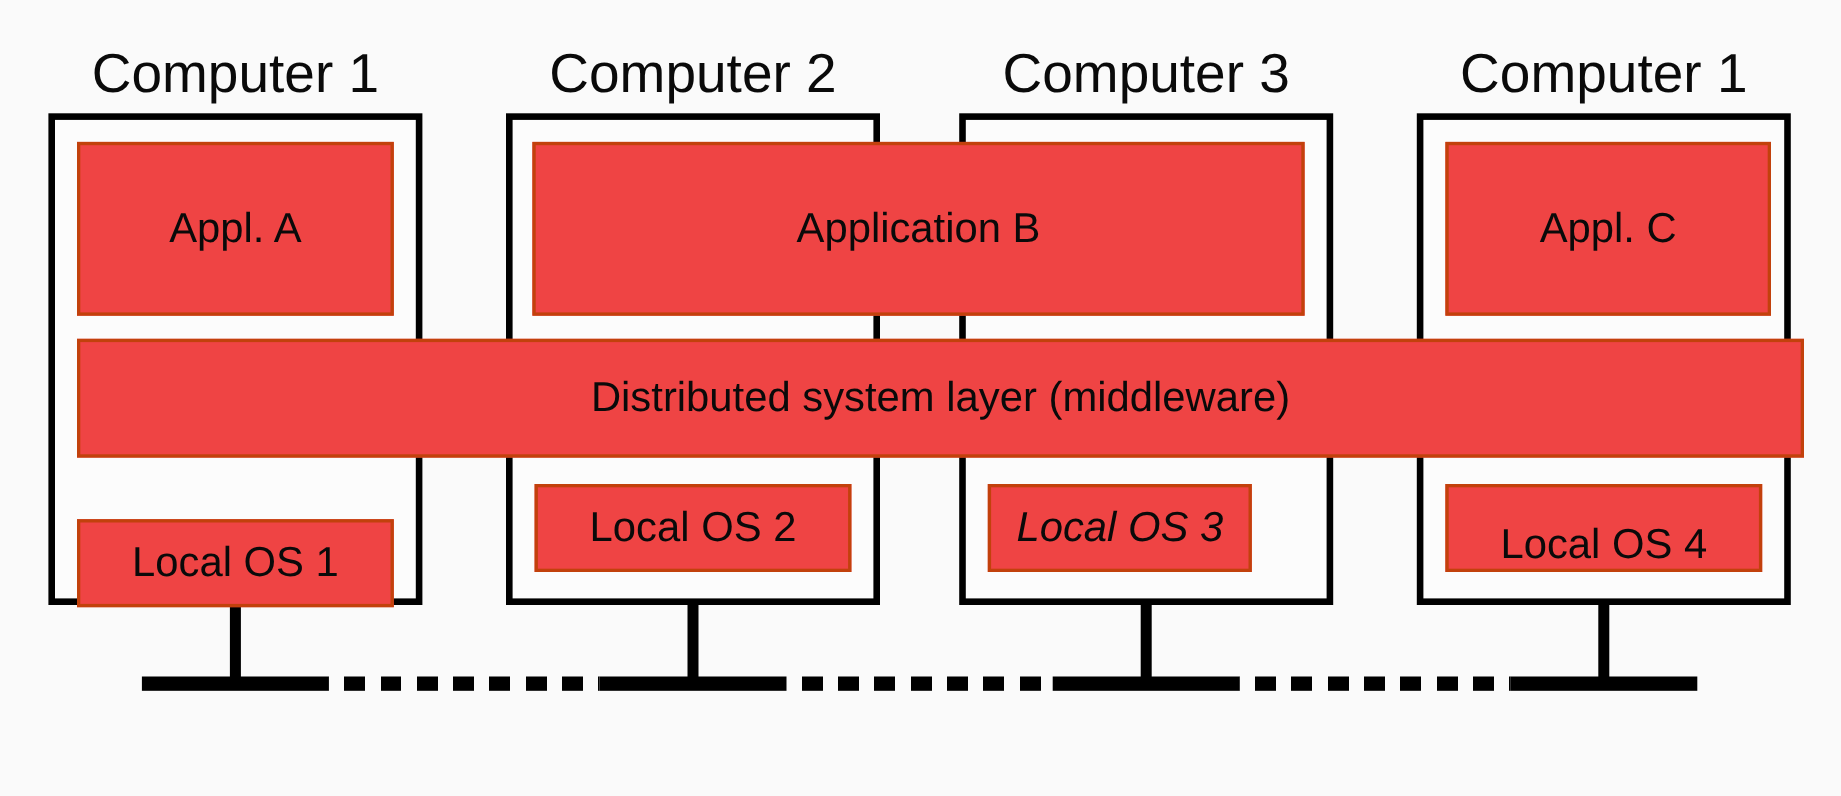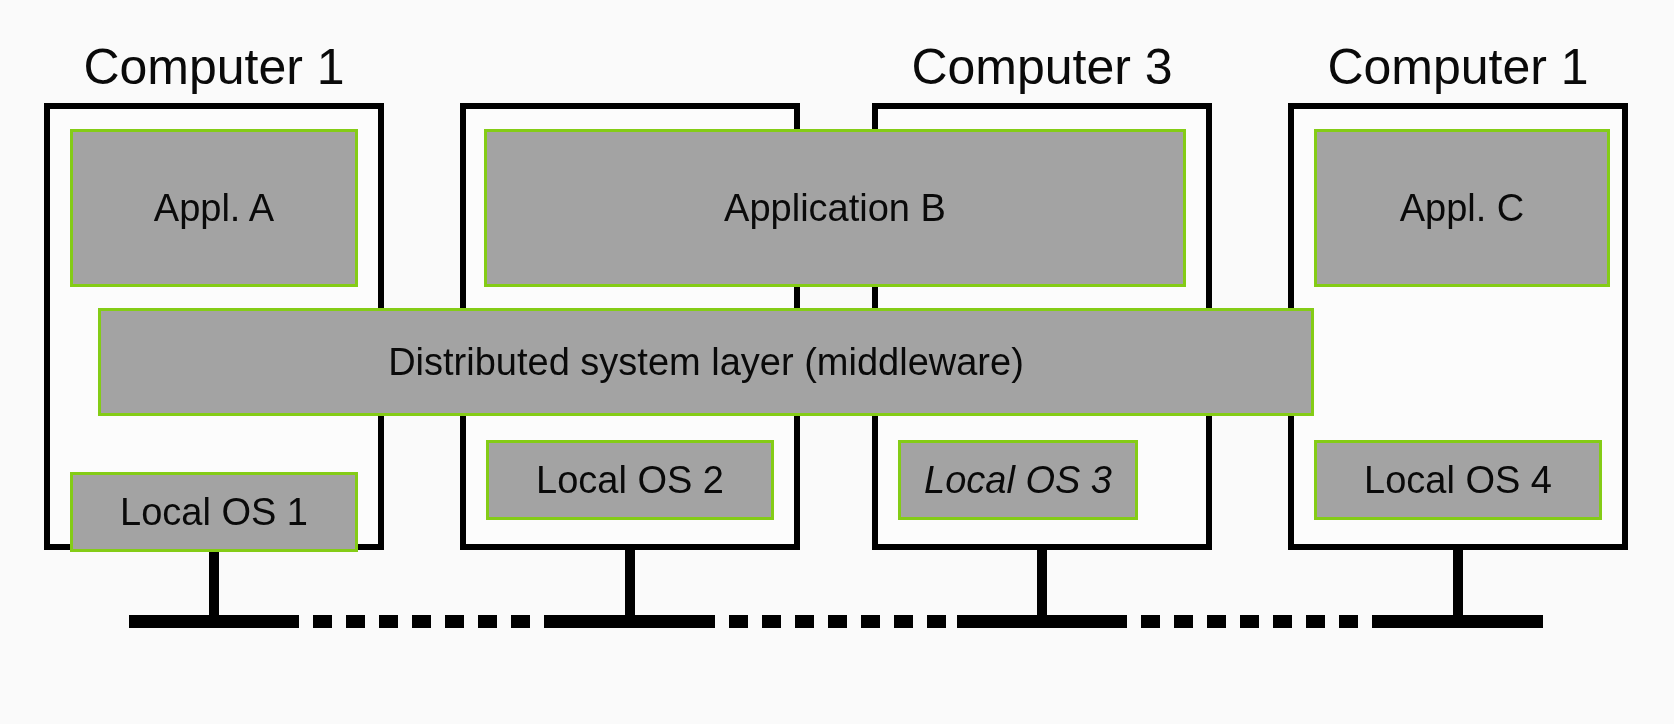--- a/index.html
+++ b/index.html
@@ -15,26 +15,26 @@
 
   .toplabel {
     position:absolute; top:44px; width:340px; height:46px;
     text-align:center; font-size:50px; line-height:46px; white-space:nowrap;
   }
   .computer {
     position:absolute; top:103px; width:340px; height:447px;
     border:6px solid var(--line); background:#fcfcfc; z-index:1;
   }
   .thinbox {
-    position:absolute; border:3px solid #84cc16; background:#a3a3a3;
+    position:absolute; border:3px solid #c2410c; background:#ef4444;
     display:flex; align-items:center; justify-content:center;
     font-size:38px; white-space:nowrap; z-index:2;
   }
   .appbox   { top:129px; height:158px; }
-  .mwband   { left:70px; top:308px; width:1216px; height:108px;margin-left:28px; }
+  .mwband   { left:70px; top:308px; width:1570px; height:108px; }
   .osbox    { top:440px; height:80px; }
 
   .stub {
     position:absolute; top:549px; width:10px; height:67px;
     background:var(--line); z-index:1;
   }
   .bus-solid {
     position:absolute; top:615px; height:13px; background:var(--line);
   }
   .bus-dashed {
@@ -47,36 +47,37 @@
   }
 
   
   .x-c1 { left:44px; }  .x-c2 { left:460px; }  .x-c3 { left:872px; }  .x-c4 { left:1288px; }
   .appl-a { left:70px;   width:288px; }
   .app-b  { left:484px;  width:702px; }
   .appl-c { left:1314px; width:296px; }
   .os1 { left:70px;  width:288px;margin-top:32px; }
   .os2 { left:486px; width:288px; }
   .os3 { left:898px; width:240px;font-style:italic; }
-  .os4 { left:1314px; width:288px; }
+  .os4 { left:1314px; width:288px;align-items:flex-end; }
   .stub1 { left:209px; } .stub2 { left:625px; } .stub3 { left:1037px; } .stub4 { left:1453px; }
   .seg1 { left:129px;  width:170px; }
   .seg2 { left:545px;  width:170px; }
   .seg3 { left:957px;  width:170px; }
   .seg4 { left:1373px; width:170px; }
   .dash1 { left:299px;  width:246px; }
   .dash2 { left:715px;  width:242px; }
   .dash3 { left:1127px; width:246px; }
 </style>
 </head>
 <body>
 
 <div class="stage" style="--line: #000000; --bg: #fafafa;">
 
   <div class="toplabel x-c1">Computer 1</div>
+  <div class="toplabel x-c2">Computer 2</div>
   <div class="toplabel x-c3">Computer 3</div>
   <div class="toplabel x-c4">Computer 1</div>
 
   <div class="computer x-c1"></div>
   <div class="computer x-c2"></div>
   <div class="computer x-c3"></div>
   <div class="computer x-c4"></div>
 
   <div class="thinbox appbox appl-a">
     <span>Appl. A</span>

